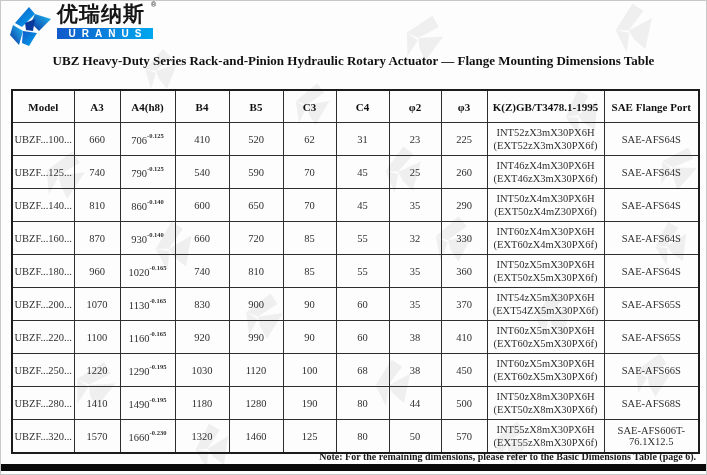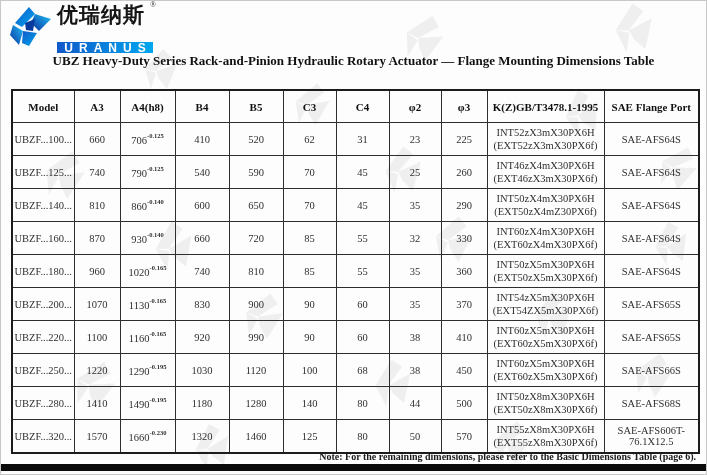--- a/index.html
+++ b/index.html
@@ -16,31 +16,31 @@
     border:1px solid #c8c8c8;
     box-sizing:border-box;
   }
   
   .wm{position:absolute;opacity:.13;pointer-events:none;}
   
   .logo{position:absolute;top:4px;left:8px;display:flex;align-items:flex-start;}
   .logo-icon{width:44px;height:42px;margin-right:4px;}
   .logo-text{display:flex;flex-direction:column;line-height:1;}
   .brand-cn{
-    font-family:Liberation Serif, serif;
+    font-family:Liberation Mono, monospace;
     font-weight:bold;font-size:21px;color:#151515;letter-spacing:1px;
     position:relative;padding-right:10px;
   }
   .reg{position:absolute;top:-4px;right:-2px;font-size:8px;font-weight:normal;color:#333;}
   .brand-en-bar{
-    margin-top:16px;height:11px;width:96px;
+    margin-top:2px;height:11px;width:96px;
     background:linear-gradient(90deg,#1259c9,#00a7ef);
     color:#fff;display:flex;align-items:center;justify-content:center;
     font-family:"Liberation Sans", sans-serif;
-    font-size:12px;font-weight:bold;letter-spacing:6px;text-indent:6px;
+    font-size:10px;font-weight:bold;letter-spacing:6px;text-indent:6px;
   }
   
   .title{
     position:absolute;top:52px;left:0;right:0;
     text-align:center;font-weight:bold;font-size:13px;color:#111;
   }
   
   table.dim{
     position:absolute;top:88px;left:10px;
     width:687px;border-collapse:collapse;
@@ -335,21 +335,21 @@
           </td>
       <td>SAE-AFS66S</td>
     </tr>
 
     <tr>
       <td class="model-cell">UBZF...280...</td>
       <td>1410</td>
       <td><span>1490</span><sup class="tol">-0.195</sup></td>
       <td>1180</td>
       <td>1280</td>
-      <td>140</td>
+      <td>190</td>
       <td>80</td>
       <td>44</td>
       <td>500</td>
       <td class="k-cell">
             <div>INT50zX8mX30PX6H</div>
             <div>(EXT50zX8mX30PX6f)</div>
           </td>
       <td>SAE-AFS68S</td>
     </tr>
 

